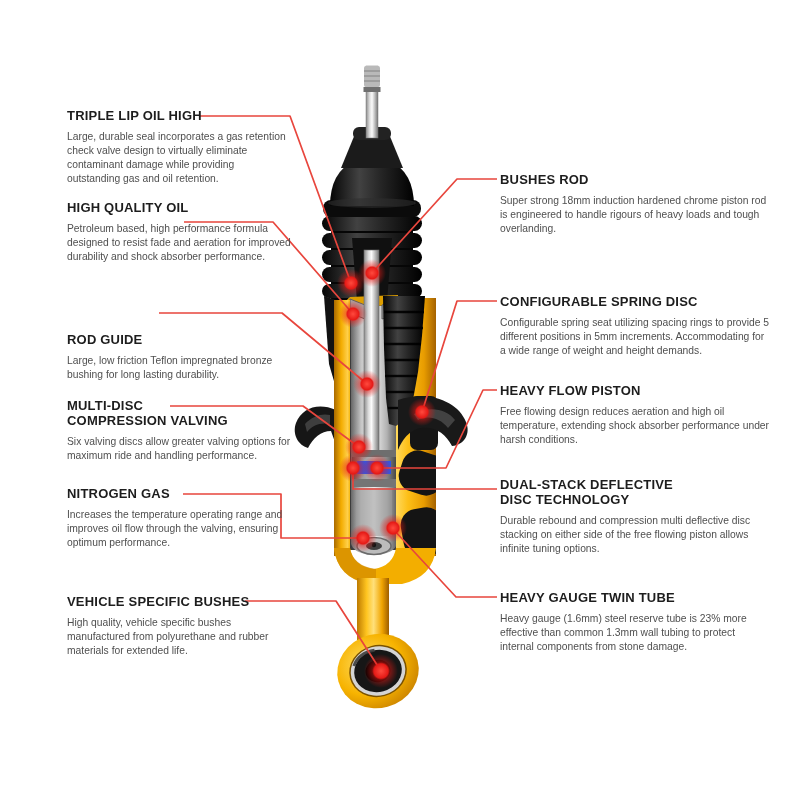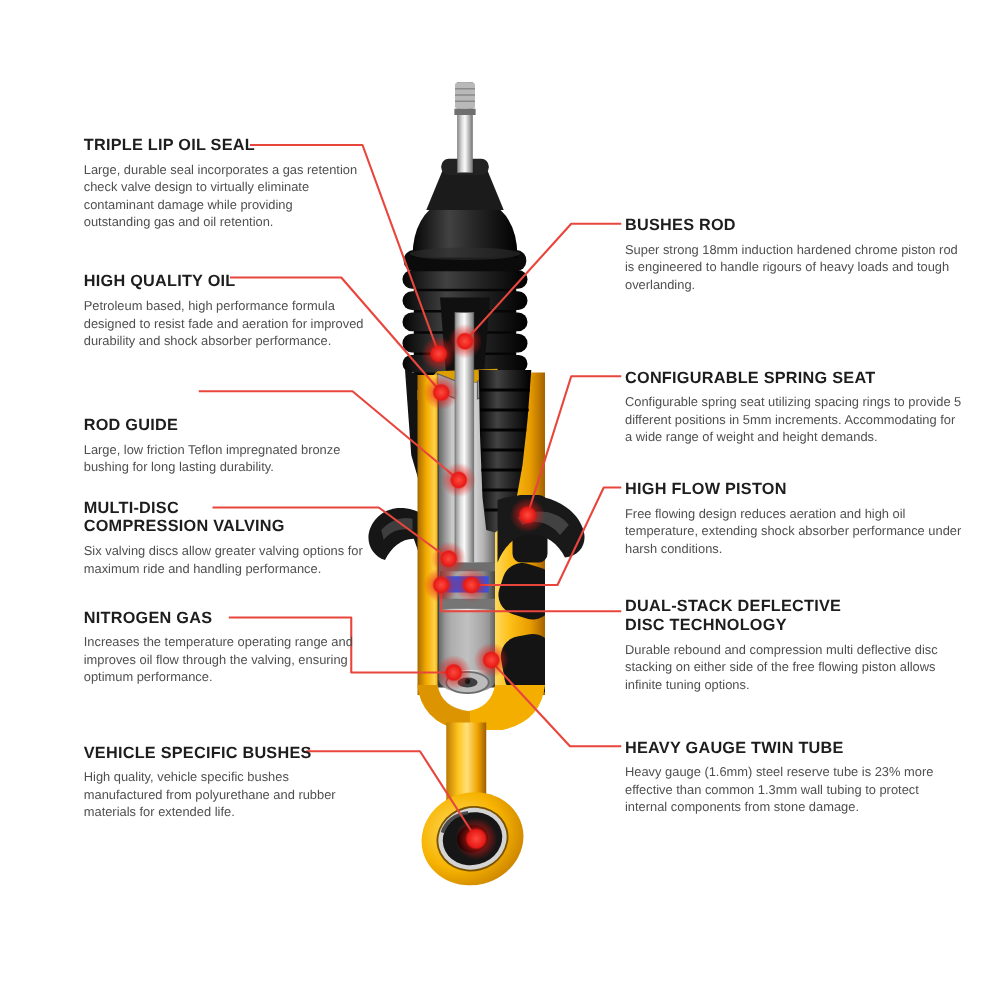--- a/index.html
+++ b/index.html
@@ -193,27 +193,27 @@
       <circle cx="359" cy="447" r="14" fill="url(#gDot)"></circle>
       <circle cx="353" cy="468" r="14" fill="url(#gDot)"></circle>
       <circle cx="377" cy="468" r="14" fill="url(#gDot)"></circle>
       <circle cx="393" cy="528" r="14" fill="url(#gDot)"></circle>
       <circle cx="363" cy="538" r="14" fill="url(#gDot)"></circle>
       <circle cx="381" cy="671" r="17" fill="url(#gDot)"></circle>
     </g>
   </svg>
 
   <div class="callout left" style="left:67px;top:108px;">
-    <div class="title">TRIPLE LIP OIL SEAL</div>
+    <div class="title">TRIPLE LIP OIL HIGH</div>
     <div class="desc">Large, durable seal incorporates a gas retention
 check valve design to virtually eliminate
 contaminant damage while providing
 outstanding gas and oil retention.</div>
   </div>
-  <div class="callout left" style="left:67px;top:217px;">
+  <div class="callout left" style="left:67px;top:200px;">
     <div class="title">HIGH QUALITY OIL</div>
     <div class="desc">Petroleum based, high performance formula
 designed to resist fade and aeration for improved
 durability and shock absorber performance.</div>
   </div>
   <div class="callout left" style="left:67px;top:306px;margin-top:26px;">
     <div class="title">ROD GUIDE</div>
     <div class="desc">Large, low friction Teflon impregnated bronze
 bushing for long lasting durability.</div>
   </div>
@@ -236,27 +236,27 @@
 materials for extended life.</div>
   </div>
 
   <div class="callout right" style="left:500px;top:172px;">
     <div class="title">BUSHES ROD</div>
     <div class="desc">Super strong 18mm induction hardened chrome piston rod
 is engineered to handle rigours of heavy loads and tough
 overlanding.</div>
   </div>
   <div class="callout right" style="left:500px;top:294px;">
-    <div class="title">CONFIGURABLE SPRING SEAT</div>
+    <div class="title">CONFIGURABLE SPRING DISC</div>
     <div class="desc">Configurable spring seat utilizing spacing rings to provide 5
 different positions in 5mm increments. Accommodating for
 a wide range of weight and height demands.</div>
   </div>
   <div class="callout right" style="left:500px;top:383px;">
-    <div class="title">HIGH FLOW PISTON</div>
+    <div class="title">HEAVY FLOW PISTON</div>
     <div class="desc">Free flowing design reduces aeration and high oil
 temperature, extending shock absorber performance under
 harsh conditions.</div>
   </div>
   <div class="callout right" style="left:500px;top:477px;">
     <div class="title">DUAL-STACK DEFLECTIVE
 DISC TECHNOLOGY</div>
     <div class="desc">Durable rebound and compression multi deflective disc
 stacking on either side of the free flowing piston allows
 infinite tuning options.</div>

